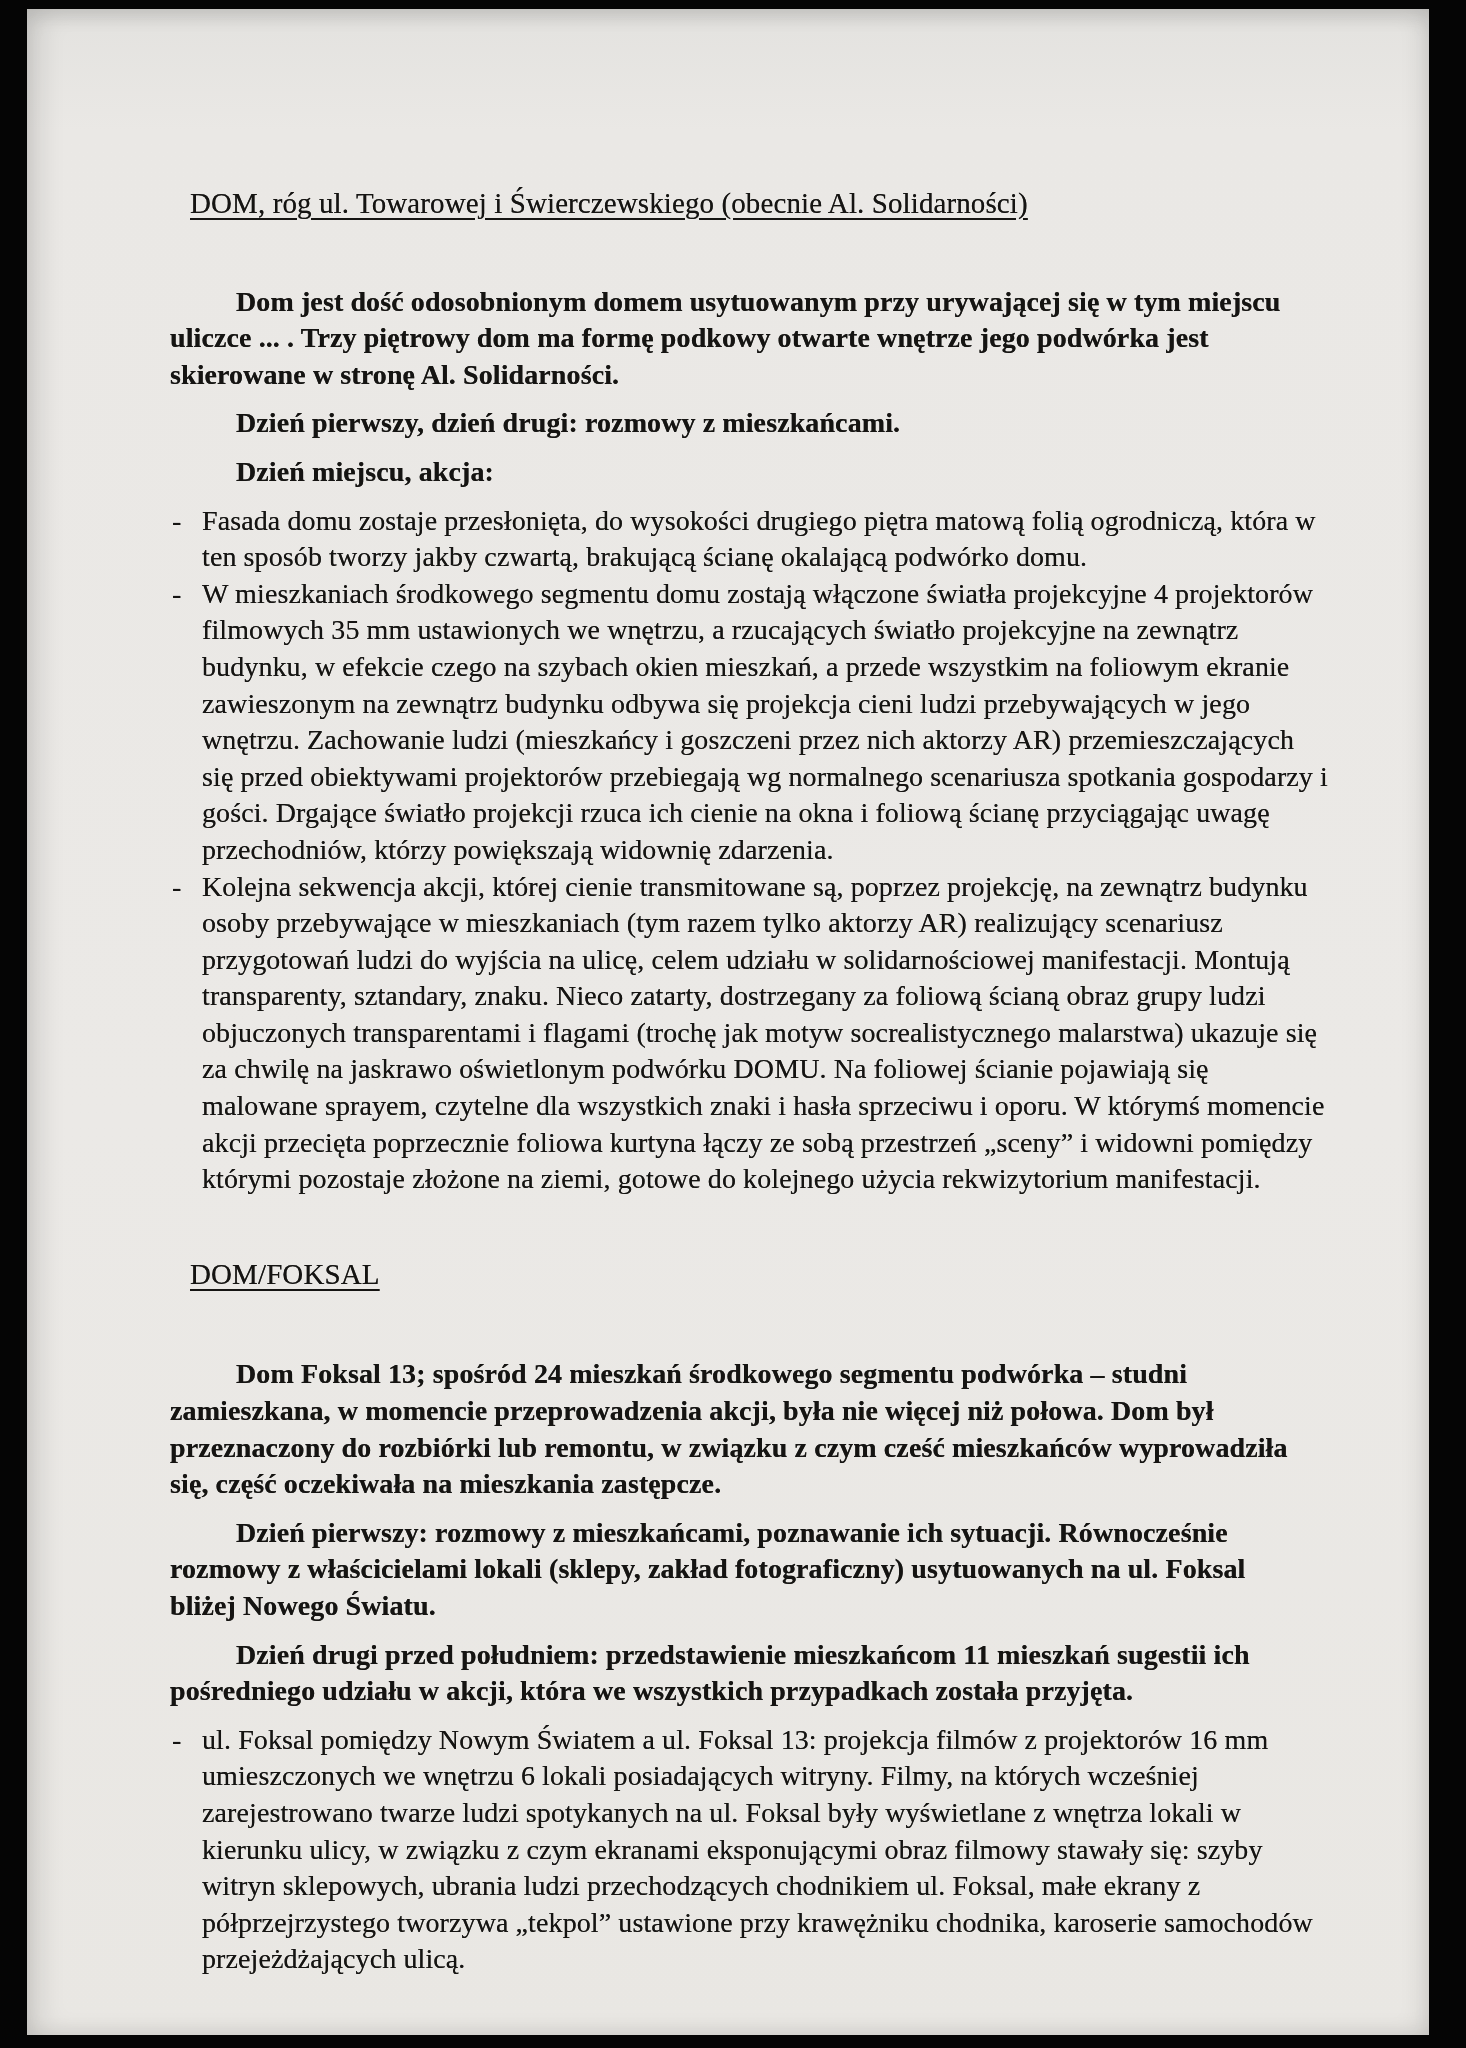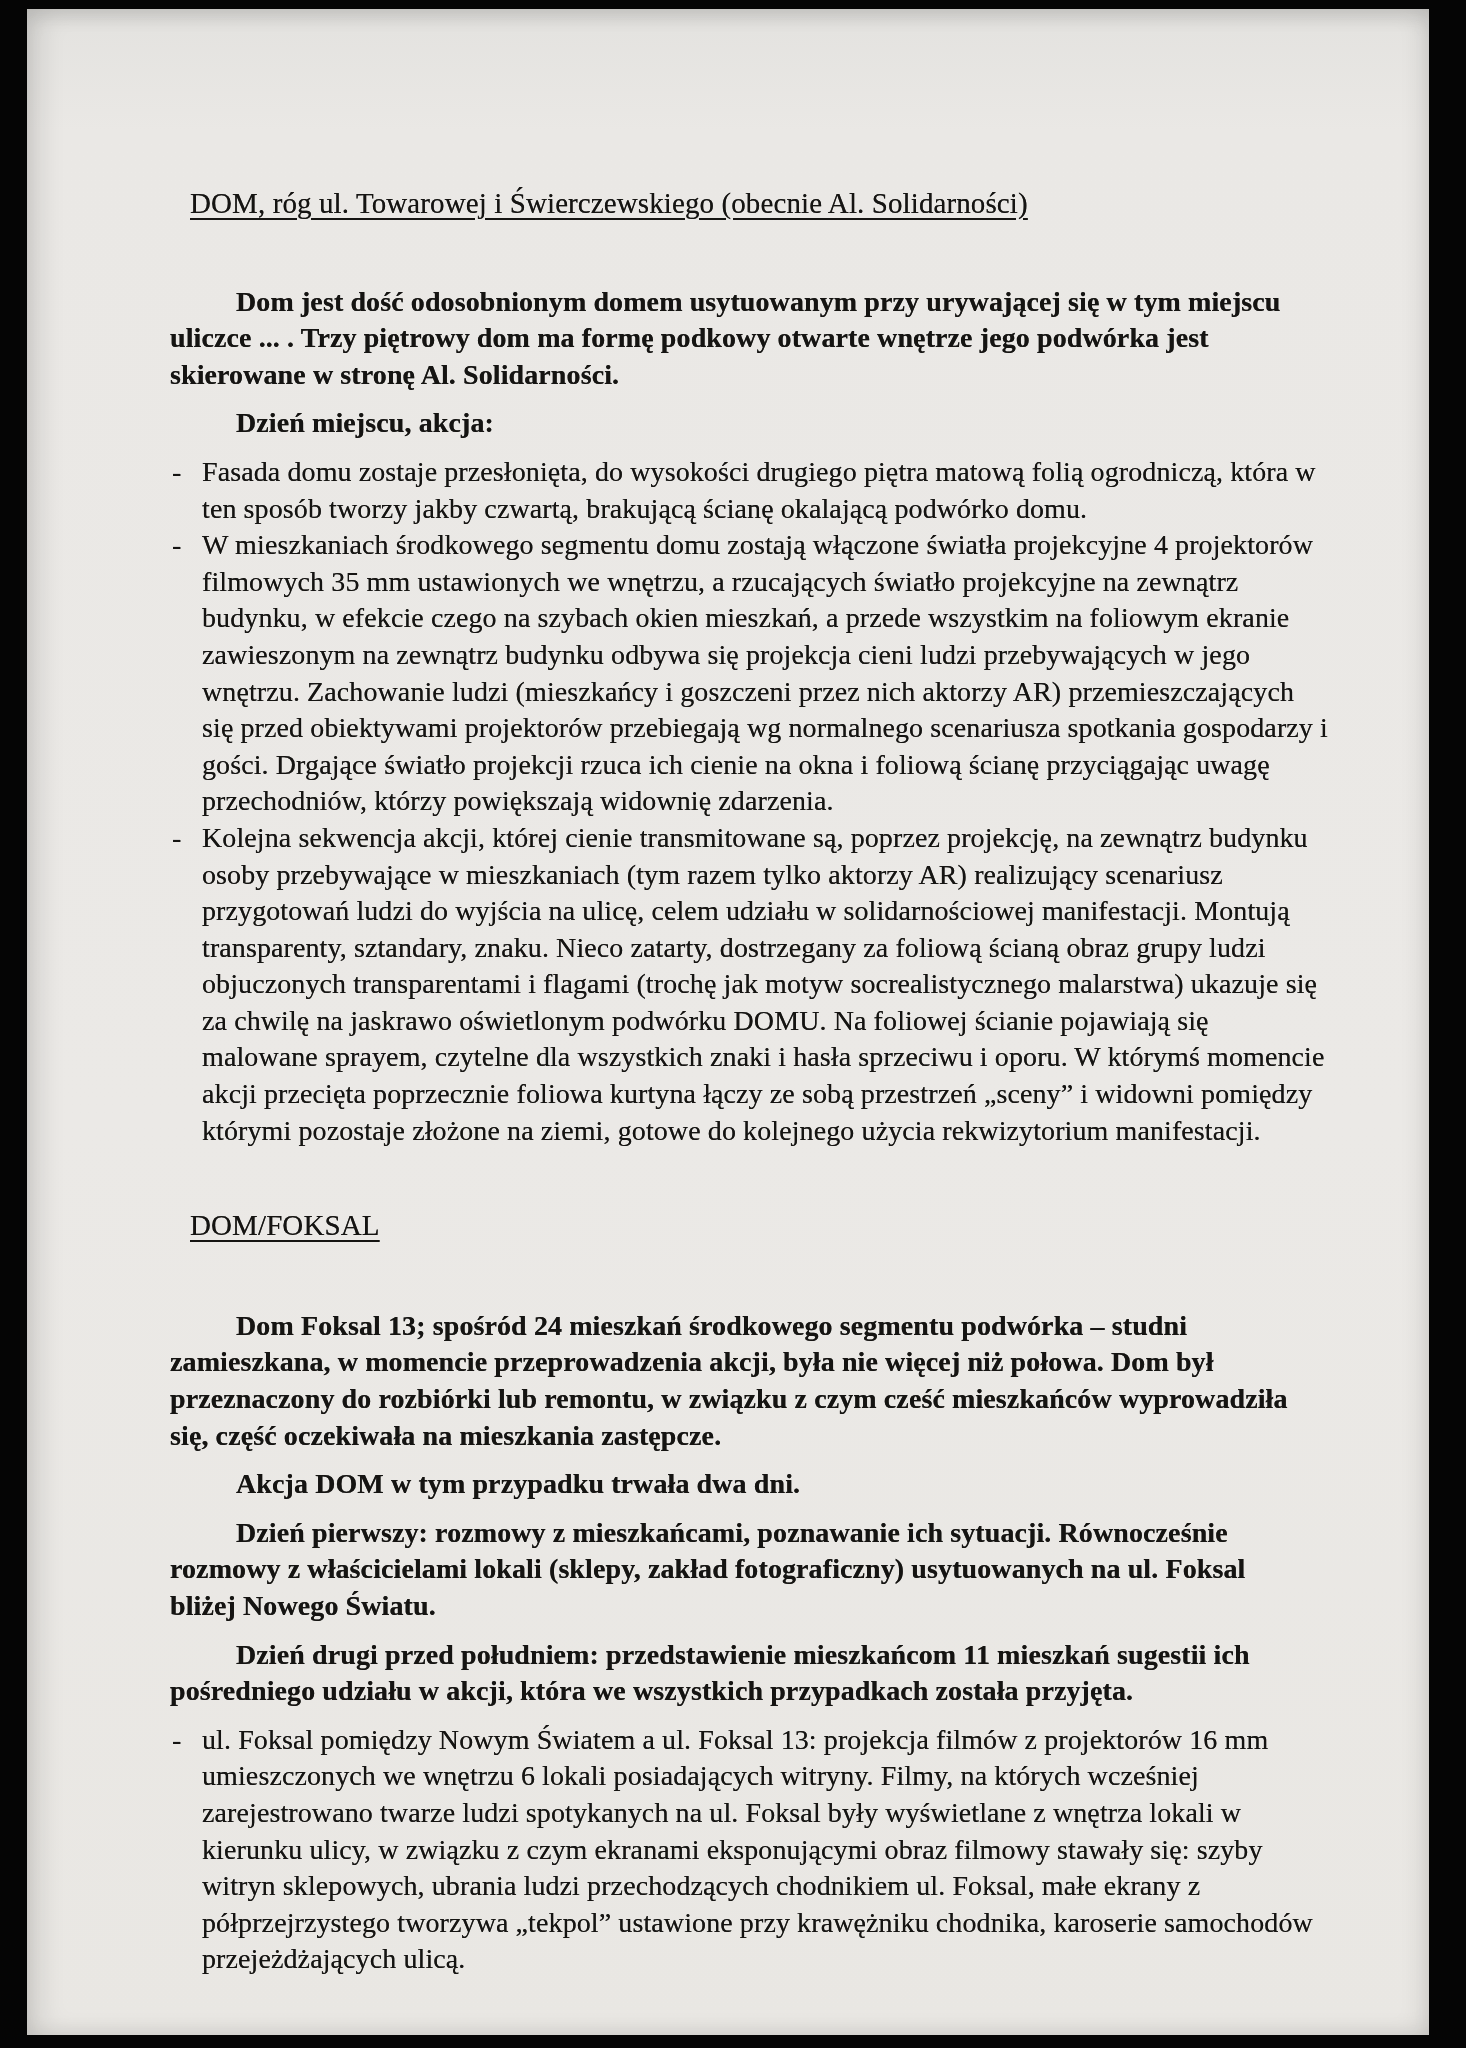--- a/index.html
+++ b/index.html
@@ -73,20 +73,21 @@
 <div class="scan-frame">
   <div class="paper">
     <div class="content">
 
       <h1 class="sec-title">
         <span class="u">DOM, róg ul. Towarowej i Świerczewskiego (obecnie Al. Solidarności)</span>
       </h1>
       <div class="gap-title-body"></div>
 
       <p class="para">Dom jest dość odosobnionym domem usytuowanym przy urywającej się w tym miejscu uliczce ... . Trzy piętrowy dom ma formę podkowy otwarte wnętrze jego podwórka jest skierowane w stronę Al. Solidarności.</p>
+      <p class="para">Dzień pierwszy, dzień drugi: rozmowy z mieszkańcami.</p>
       <p class="para">Dzień miejscu, akcja:</p>
 
       <div class="bullets">
         <div class="bullet-row">
           <span class="marker">-</span>
           <span>Fasada domu zostaje przesłonięta, do wysokości drugiego piętra matową folią ogrodniczą, która w ten sposób tworzy jakby czwartą, brakującą ścianę okalającą podwórko domu.</span>
         </div>
         <div class="bullet-row">
           <span class="marker">-</span>
           <span>W mieszkaniach środkowego segmentu domu zostają włączone światła projekcyjne 4 projektorów filmowych 35 mm ustawionych we wnętrzu, a rzucających światło projekcyjne na zewnątrz budynku, w efekcie czego na szybach okien mieszkań, a przede wszystkim na foliowym ekranie zawieszonym na zewnątrz budynku odbywa się projekcja cieni ludzi przebywających w jego wnętrzu. Zachowanie ludzi (mieszkańcy i goszczeni przez nich aktorzy AR) przemieszczających się przed obiektywami projektorów przebiegają wg normalnego scenariusza spotkania gospodarzy i gości. Drgające światło projekcji rzuca ich cienie na okna i foliową ścianę przyciągając uwagę przechodniów, którzy powiększają widownię zdarzenia.</span>
@@ -98,21 +99,20 @@
       </div>
 
       <div class="gap-section"></div>
 
       <h2 class="sec-title">
         <span class="u">DOM/FOKSAL</span>
       </h2>
       <div class="gap-heading-body"></div>
 
       <p class="para">Dom Foksal 13; spośród 24 mieszkań środkowego segmentu podwórka – studni zamieszkana, w momencie przeprowadzenia akcji, była nie więcej niż połowa. Dom był przeznaczony do rozbiórki lub remontu, w związku z czym cześć mieszkańców wyprowadziła się, część oczekiwała na mieszkania zastępcze.</p>
-      <p class="para">Akcja DOM w tym przypadku trwała dwa dni.</p>
       <p class="para">Dzień pierwszy: rozmowy z mieszkańcami, poznawanie ich sytuacji. Równocześnie rozmowy z właścicielami lokali (sklepy, zakład fotograficzny) usytuowanych na ul. Foksal bliżej Nowego Światu.</p>
       <p class="para">Dzień drugi przed południem: przedstawienie mieszkańcom 11 mieszkań sugestii ich pośredniego udziału w akcji, która we wszystkich przypadkach została przyjęta.</p>
 
       <div class="bullets">
         <div class="bullet-row">
           <span class="marker">-</span>
           <span>ul. Foksal pomiędzy Nowym Światem a ul. Foksal 13: projekcja filmów z projektorów 16 mm umieszczonych we wnętrzu 6 lokali posiadających witryny. Filmy, na których wcześniej zarejestrowano twarze ludzi spotykanych na ul. Foksal były wyświetlane z wnętrza lokali w kierunku ulicy, w związku z czym ekranami eksponującymi obraz filmowy stawały się: szyby witryn sklepowych, ubrania ludzi przechodzących chodnikiem ul. Foksal, małe ekrany z półprzejrzystego tworzywa „tekpol” ustawione przy krawężniku chodnika, karoserie samochodów przejeżdżających ulicą.</span>
         </div>
       </div>
 

